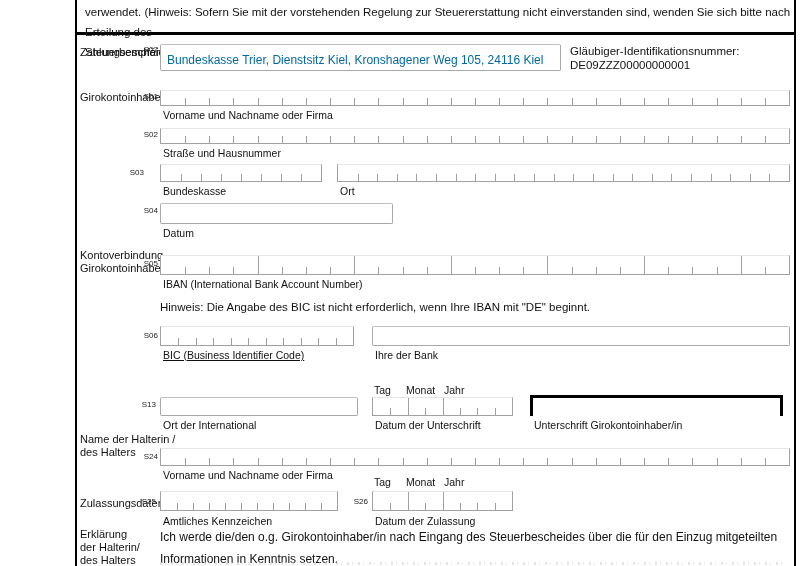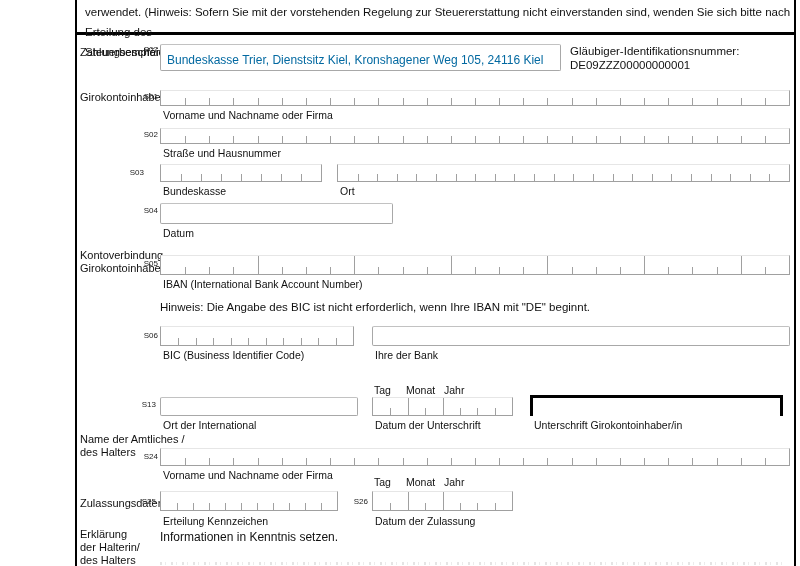--- a/index.html
+++ b/index.html
@@ -210,21 +210,21 @@
       <div class="tick" style="left: 34.9091px;"></div>
       <div class="tick" style="left: 52.3636px;"></div>
       <div class="tick" style="left: 69.8182px;"></div>
       <div class="tick" style="left: 87.2727px;"></div>
       <div class="tick" style="left: 104.727px;"></div>
       <div class="tick" style="left: 122.182px;"></div>
       <div class="tick" style="left: 139.636px;"></div>
       <div class="tick" style="left: 157.091px;"></div>
       <div class="tick" style="left: 174.545px;"></div>
     </div>
-  <div class="abs cap" style="left:163px;top:349px;">BIC (Business Identifier Code)</div>
+  <div class="abs cap" style="left:163px;top:349px;text-decoration:underline;">BIC (Business Identifier Code)</div>
   <div class="box" style="left:372px;top:326px;width:418px;height:20px;"></div>
   <div class="abs cap" style="left:375px;top:349px;">Ihre der Bank</div>
 
   <div class="abs smallhdr" style="left:374px;top:384px;">Tag</div>
   <div class="abs smallhdr" style="left:406px;top:384px;">Monat</div>
   <div class="abs smallhdr" style="left:444px;top:384px;">Jahr</div>
 
   <div class="abs code" style="left:138px;top:400px;">S13</div>
   <div class="box" style="left:160px;top:397px;width:198px;height:19px;"></div>
   <div class="abs cap" style="left:163px;top:419px;">Ort der International</div>
@@ -235,21 +235,21 @@
       <div class="tick tall" style="left: 69.5px;"></div>
       <div class="tick" style="left: 86.875px;"></div>
       <div class="tick" style="left: 104.25px;"></div>
       <div class="tick" style="left: 121.625px;"></div>
     </div>
   <div class="abs cap" style="left:375px;top:419px;">Datum der Unterschrift</div>
   <div class="sigbox" style="left:530px;top:395px;width:253px;height:21px;"></div>
   <div class="abs cap" style="left:534px;top:419px;">Unterschrift Girokontoinhaber/in</div>
 
   <div class="abs rowlabel" style="left:80px;top:433px;">
-    <div>Name der Amtliches /</div>
+    <div>Name der Halterin /</div>
     <div>des Halters</div>
   </div>
   <div class="abs code" style="left:140px;top:452px;">S24</div>
   <div class="comb" style="left:160px;top:448px;width:630px;height:18px;">
       <div class="tick" style="left: 24.1538px;"></div>
       <div class="tick" style="left: 48.3077px;"></div>
       <div class="tick" style="left: 72.4615px;"></div>
       <div class="tick" style="left: 96.6154px;"></div>
       <div class="tick" style="left: 120.769px;"></div>
       <div class="tick" style="left: 144.923px;"></div>
@@ -286,37 +286,38 @@
       <div class="tick" style="left: 32px;"></div>
       <div class="tick" style="left: 48px;"></div>
       <div class="tick" style="left: 64px;"></div>
       <div class="tick" style="left: 80px;"></div>
       <div class="tick" style="left: 96px;"></div>
       <div class="tick" style="left: 112px;"></div>
       <div class="tick" style="left: 128px;"></div>
       <div class="tick" style="left: 144px;"></div>
       <div class="tick" style="left: 160px;"></div>
     </div>
-  <div class="abs cap" style="left:163px;top:515px;">Erteilung Kennzeichen</div>
+  <div class="abs cap" style="left:163px;top:515px;">Amtliches Kennzeichen</div>
   <div class="abs code" style="left:350px;top:497px;">S26</div>
   <div class="comb" style="left:372px;top:491px;width:141px;height:20px;">
       <div class="tick" style="left: 17.375px;"></div>
       <div class="tick tall" style="left: 34.75px;"></div>
       <div class="tick" style="left: 52.125px;"></div>
       <div class="tick tall" style="left: 69.5px;"></div>
       <div class="tick" style="left: 86.875px;"></div>
       <div class="tick" style="left: 104.25px;"></div>
       <div class="tick" style="left: 121.625px;"></div>
     </div>
   <div class="abs cap" style="left:375px;top:515px;">Datum der Zulassung</div>
 
   <div class="abs rowlabel" style="left:80px;top:528px;">
     <div>Erklärung</div>
     <div>der Halterin/</div>
     <div>des Halters</div>
   </div>
   <div class="abs bodytext" style="left:160px;top:527px;width:620px;">
+    <div>Ich werde die/den o.g. Girokontoinhaber/in nach Eingang des Steuerbescheides über die für den Einzug mitgeteilten</div>
     <div>Informationen in Kenntnis setzen.</div>
   </div>
 
   <div class="sliver" style="left:160px;top:562px;width:625px;"></div>
 
 </div>
 
 </body></html>

